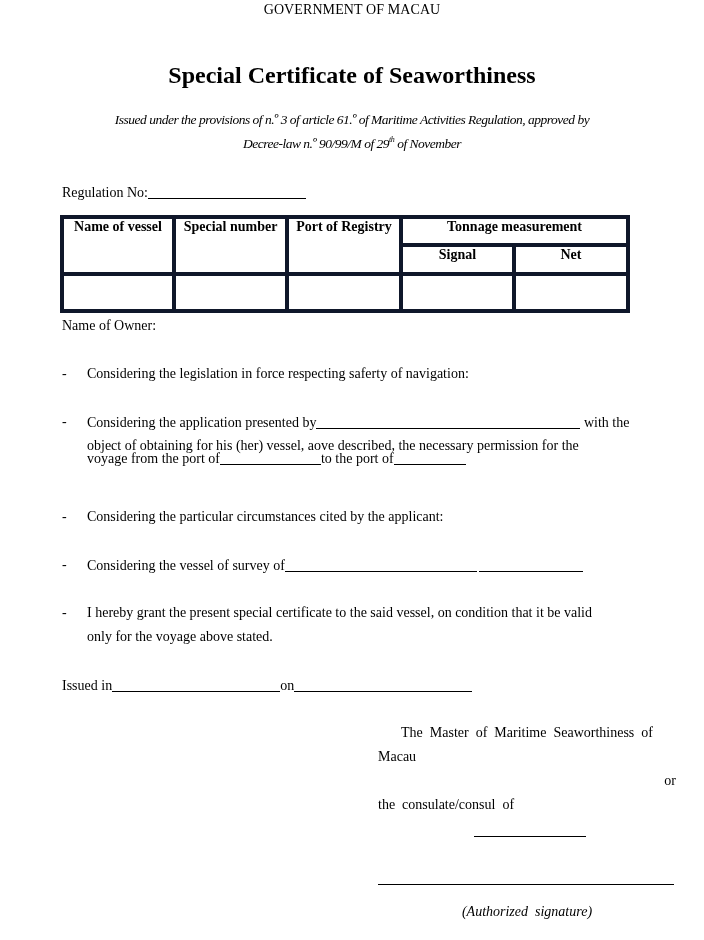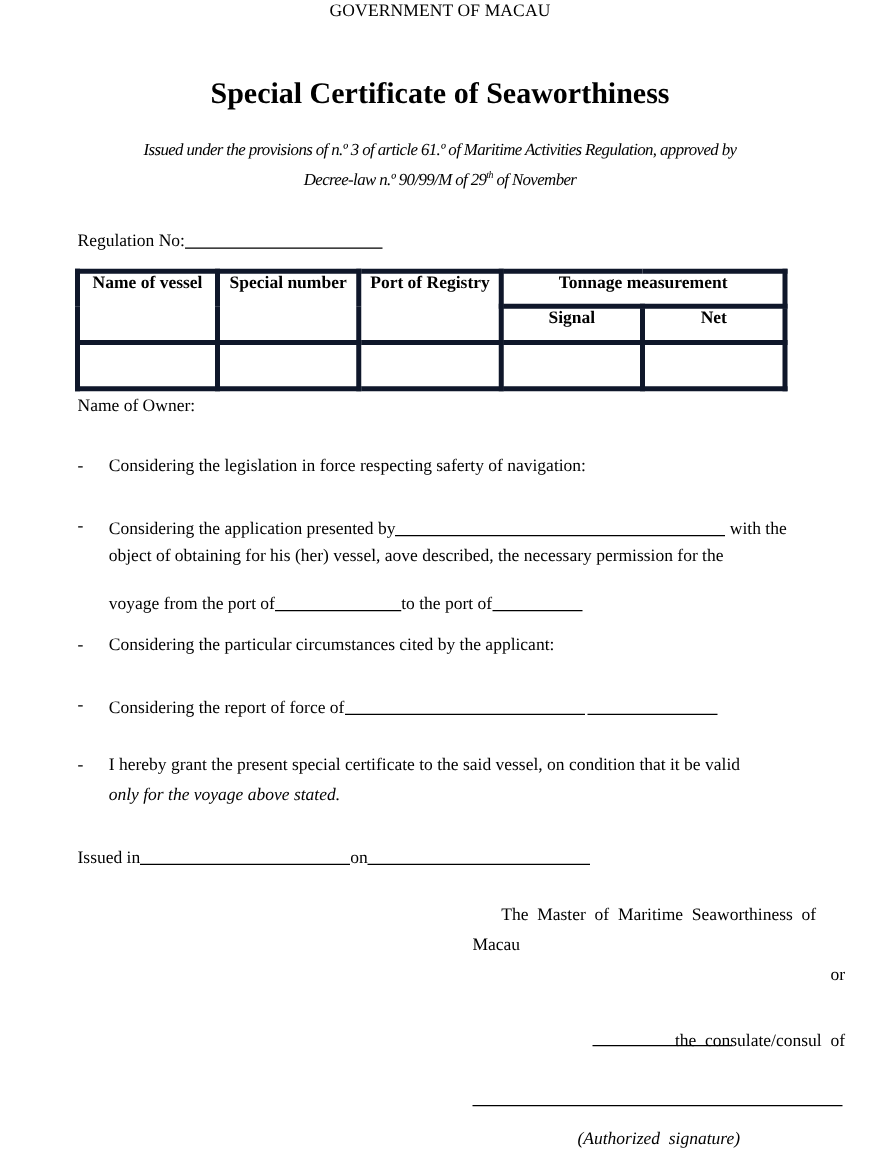--- a/index.html
+++ b/index.html
@@ -78,42 +78,42 @@
 
 <div class="abs" style="top:366px; left:0; width:704px;">
   <span class="dash">-</span>
   <span class="line-text">Considering the legislation in force respecting saferty of navigation:</span>
 </div>
 
 <div class="abs" style="top:414px; left:0; width:704px;">
   <span class="dash">-</span>
   <span class="line-text"><span>Considering the application presented by</span><span class="blank" style="width:264px;"></span><span> with the</span></span>
   <span class="line-text" style="top:24px;">object of obtaining for his (her) vessel, aove described, the necessary permission for the</span>
-  <span class="line-text" style="top:60px;"><span>voyage from the port of</span><span class="blank" style="width:101px;"></span><span>to the port of</span><span class="blank" style="width:72px;"></span></span>
+  <span class="line-text" style="top:36px;"><span>voyage from the port of</span><span class="blank" style="width:101px;"></span><span>to the port of</span><span class="blank" style="width:72px;"></span></span>
 </div>
 
 <div class="abs" style="top:509px; left:0; width:704px;">
   <span class="dash">-</span>
   <span class="line-text">Considering the particular circumstances cited by the applicant:</span>
 </div>
 
 <div class="abs" style="top:557px; left:0; width:704px;">
   <span class="dash">-</span>
-  <span class="line-text"><span>Considering the report of force of</span><span class="blank" style="width:192px;"></span><span class="blank" style="width:104px; margin-left:2px;"></span></span>
+  <span class="line-text"><span>Considering the vessel of survey of</span><span class="blank" style="width:192px;"></span><span class="blank" style="width:104px; margin-left:2px;"></span></span>
 </div>
 
 <div class="abs" style="top:605px; left:0; width:704px;">
   <span class="dash">-</span>
   <span class="line-text">I hereby grant the present special certificate to the said vessel, on condition that it be valid</span>
-  <span class="line-text" style="top:24px;font-style:italic;">only for the voyage above stated.</span>
+  <span class="line-text" style="top:24px;">only for the voyage above stated.</span>
 </div>
 
 <div class="abs para" style="top:677px;">
   <span>Issued in</span><span class="blank" style="width:168px;"></span><span>on</span><span class="blank" style="width:178px;"></span>
 </div>
 
 <div class="abs" style="left:378px; width:298px; top:725px; text-align:center; white-space:pre;">The  Master  of  Maritime  Seaworthiness  of</div>
 <div class="abs" style="left:378px; width:298px; top:749px; ">Macau</div>
 <div class="abs" style="left:378px; width:298px; top:773px; text-align:right;">or</div>
-<div class="abs" style="left:378px; width:298px; top:826px; text-align:right; white-space:pre;">the  consulate/consul  of</div>
+<div class="abs" style="left:378px; width:298px; top:797px; text-align:left; white-space:pre;">the  consulate/consul  of</div>
 <div class="abs" style="left:474px; width:112px; top:836px; border-bottom:1px solid #000;"></div>
 <div class="abs" style="left:378px; width:296px; top:884px; border-bottom:1px solid #000;"></div>
 <div class="abs" style="left:378px; width:298px; top:893px; text-align:center; font-style:italic; white-space:pre;margin-top:11px;">(Authorized  signature)</div>
 
 </body></html>

